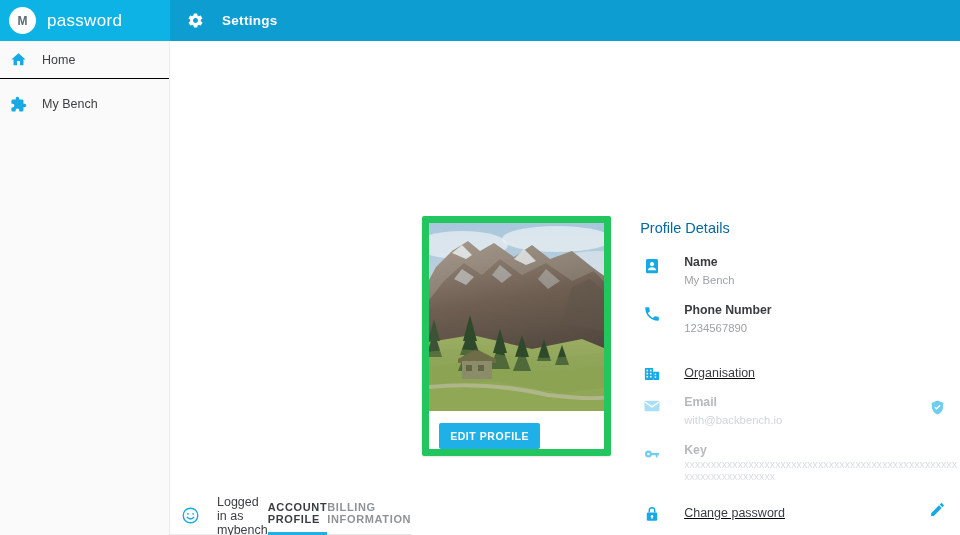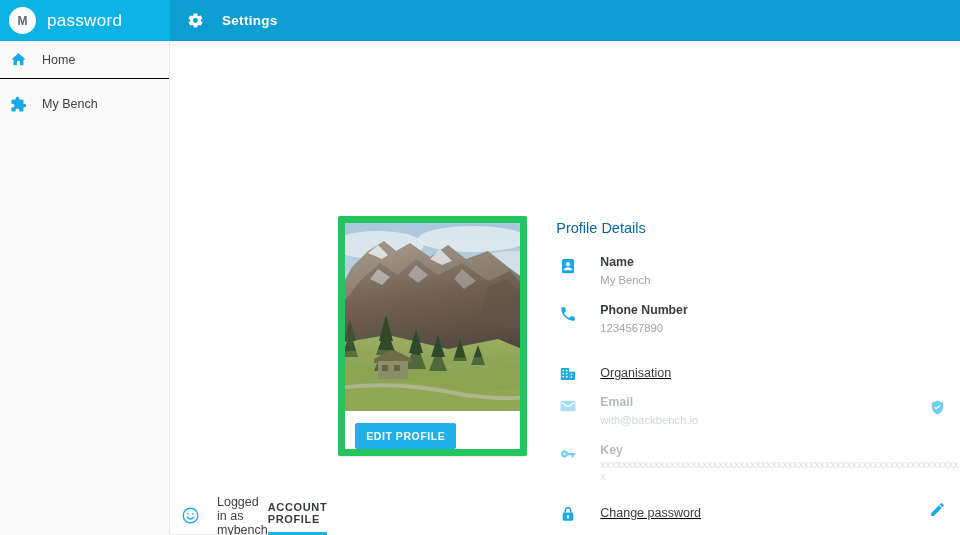--- a/index.html
+++ b/index.html
@@ -153,20 +153,21 @@
             <circle cx="8.8" cy="9.8" r="1.1" fill="#17a9e3" stroke="none"></circle>
             <circle cx="15.2" cy="9.8" r="1.1" fill="#17a9e3" stroke="none"></circle>
             <path d="M7.8 14.2c1 1.5 2.5 2.2 4.2 2.2s3.2-.7 4.2-2.2" stroke-linecap="round"></path>
           </svg>
         </span>
         <span class="txt">Logged in as mybench</span>
       </div>
 
       <div class="tabs">
         <div class="tab active">ACCOUNT PROFILE</div>
+        <div class="tab">BILLING INFORMATION</div>
       </div>
 
       <div class="content">
 
         <div class="profile-card">
           <div class="photo">
             <svg width="100%" height="100%" viewBox="0 0 189 188" preserveAspectRatio="xMidYMid slice">
               <defs>
                 <linearGradient id="sky" x1="0" y1="0" x2="0" y2="1">
                   <stop offset="0%" stop-color="#a9c7dd"></stop>

